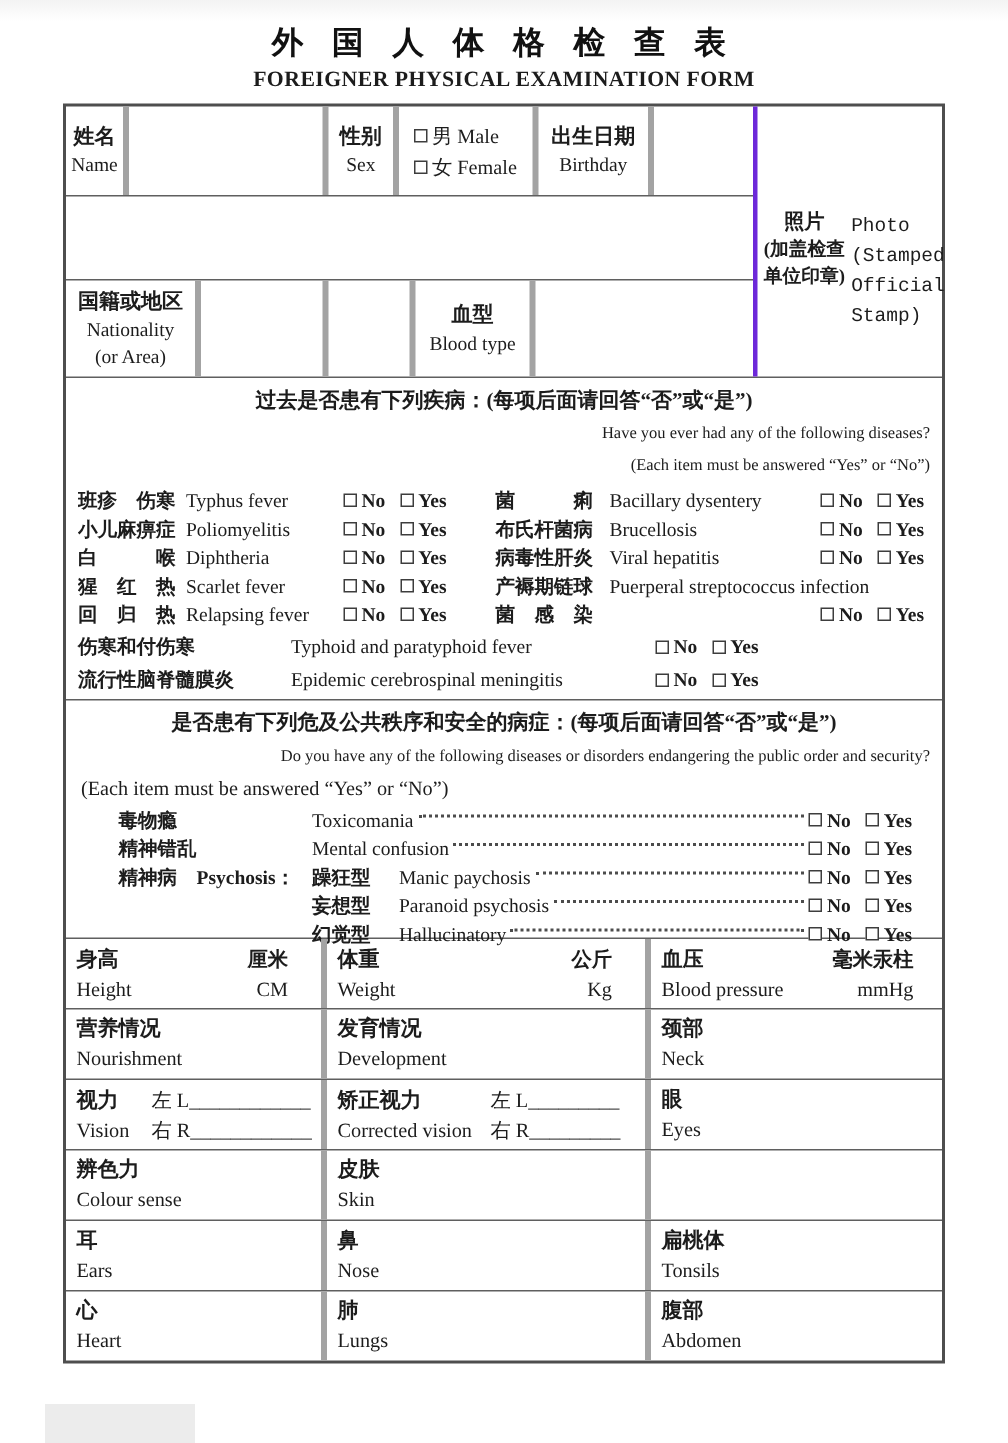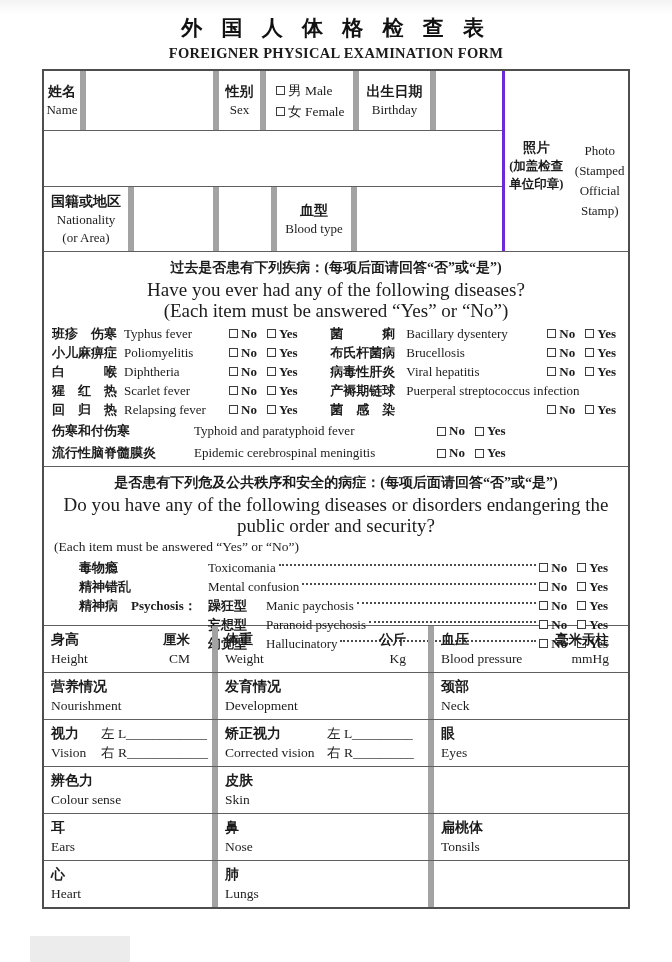--- a/index.html
+++ b/index.html
@@ -12,51 +12,51 @@
   }
   .sheet { width:588px; margin:0 auto; padding-top:14px; }
 
   
   .title-cn { text-align:center; font-size:21px; font-weight:bold; letter-spacing:7px; color:#111; }
   .title-en { text-align:center; font-size:14.5px; font-weight:bold; margin-top:3px; letter-spacing:0.3px; }
 
   
   .form { border:2px solid #4e4e4e; margin-top:7px; background:#fff; }
   .bb { border-bottom:1px solid #5f5f5f; }
-  .br { border-right:6px solid #a3a3a3; }
+  .br { border-right:4px solid #a3a3a3; }
 
   
   .identity { display:flex; }
   .id-left { width:458px; }
   .id-row { display:grid; }
   .id-rowA { grid-template-columns:42px 133px 47px 93px 77px 66px; height:60px; }
   .id-rowB { grid-template-columns:175px 283px; height:56px; }
   .id-rowC { grid-template-columns:90px 85px 58px 80px 82px 63px; height:64px; }
   .idc { display:flex; flex-direction:column; justify-content:center; align-items:center; text-align:center; padding:2px; }
   .idc:last-child { border-right:none; }
   .cn { font-size:14px; font-weight:600; line-height:19px; }
   .en { font-size:13px; line-height:18px; }
   .sexbox { align-items:flex-start; padding-left:10px; }
   .sexline { display:flex; align-items:center; font-size:13.5px; line-height:21px; }
   .photo-cell { width:130px; border-left:3px solid #6d28d9; display:flex; flex-direction:row; align-items:center; }
   .photo-cn { margin-top:9px; text-align:center; }
   .photo-cn .cn { font-size:13.5px; }
   .photo-stamp { font-size:12.5px; font-weight:600; line-height:18px; }
-  .photo-en { margin-top:40px; text-align:center; font-size:13px; line-height:20px; width:112px; }
+  .photo-en { margin-top:40px; text-align:left; font-size:13px; line-height:20px; width:112px;font-family:Liberation Mono, monospace; }
 
   
   .cb { display:inline-block; width:9px; height:9px; border:1px solid #3d3d3d; background:#fff; margin-right:3px; flex:none; vertical-align:-1px; }
   .boxitem { display:inline-flex; align-items:center; font-size:13px;font-weight:bold; }
   .boxitem + .boxitem { margin-left:10px; }
   .boxpair { display:inline-flex; align-items:center; white-space:nowrap; }
 
   
   .sect { padding:5px 8px 4px 8px; }
   .sect-title-cn { text-align:center; font-size:14px; font-weight:bold; line-height:22px; }
-  .sect-line-en { text-align:center; font-size:19px; line-height:21px; }
+  .sect-line-en { text-align:right; font-size:11px; line-height:21px; }
   .sect-note-left { text-align:left; font-size:13.5px; line-height:21px; padding-left:2px; }
   .d-rows { margin-top:3px; }
   .d-row { display:flex; height:19px; align-items:center; }
   .d-half { display:flex; align-items:center; }
   .d-left { width:49%; }
   .d-right { width:51%; }
   .dcn { font-size:13px; font-weight:600; width:72px; flex:none; white-space:nowrap; overflow:hidden; }
   .den { font-size:13px; flex:1; white-space:nowrap; }
   .d-left .den { flex:none; width:103px; }
   .d-left .boxpair { margin-left:2px; }
@@ -562,19 +562,27 @@
             </div>
           </div>
           <div class="e-cell e-col1 e-plain br">
             <div class="e-line l1">
               <span class="ea">肺</span>
             </div>
             <div class="e-line l2">
               <span class="ea">Lungs</span>
             </div>
           </div>
+          <div class="e-cell e-col2 e-plain">
+            <div class="e-line l1">
+              <span class="ea">腹部</span>
+            </div>
+            <div class="e-line l2">
+              <span class="ea">Abdomen</span>
+            </div>
+          </div>
         </div>
       </div>
 
   </div>
 </div>
 
 <div class="scan-smudge"></div>
 
 </body></html>

